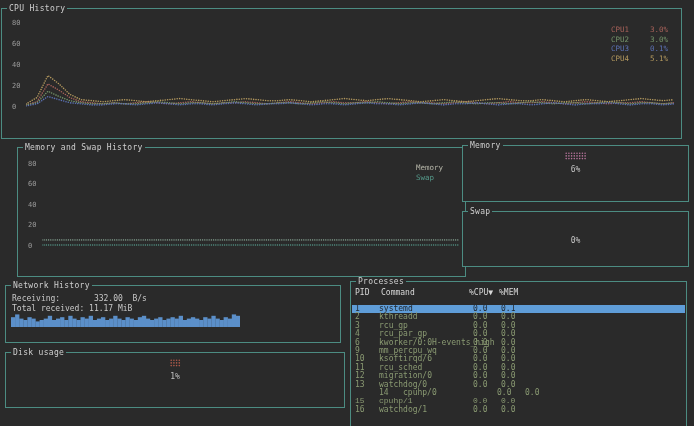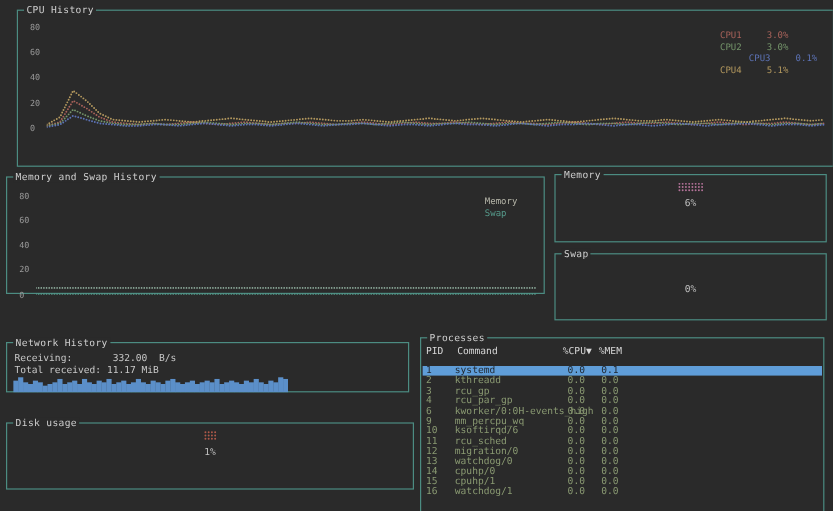--- a/index.html
+++ b/index.html
@@ -10,42 +10,42 @@
   }
   .panel{position:absolute;border:1px solid #4c8c82;background:#2a2a2a;box-sizing:border-box}
   .panel-title{
     position:absolute;top:-5px;left:5px;background:#2a2a2a;padding:0 2px;
     font-size:8px;line-height:9px;color:#cfcfcf;white-space:nowrap;letter-spacing:.3px
   }
   .ytick{position:absolute;left:10px;font-size:7px;line-height:8px;color:#9a9a9a}
   svg{position:absolute;display:block}
 
   
-  #cpu-panel{left:14px;top:8px;width:681px;height:131px}
+  #cpu-panel{left:1px;top:8px;width:681px;height:131px}
   #cpu-chart{left:24px;top:10px}
   #cpu-legend{position:absolute;right:8px;top:16px}
   .lgrow{height:9.5px;font-size:7.5px;line-height:9px;white-space:nowrap}
   .lgl{display:inline-block;width:34px}
   .lgv{display:inline-block;width:28px;text-align:center}
 
   
-  #ms-panel{left:5px;top:147px;width:449px;height:98px}
+  #ms-panel{left:17px;top:147px;width:449px;height:130px}
   #ms-chart{left:24px;top:12px}
   #ms-legend{position:absolute;left:398px;top:15px;font-size:7.5px;line-height:10px}
   #ms-legend div{white-space:nowrap}
 
   
   #memory-panel{left:462px;top:145px;width:227px;height:57px}
   #swap-panel{left:462px;top:211px;width:227px;height:56px}
   #disk-panel{left:5px;top:352px;width:340px;height:56px}
   .pct{position:absolute;left:0;right:0;text-align:center;font-size:8px;line-height:9px;color:#c2c2c2}
   .dotgrid{left:0;right:0;margin:0 auto}
 
   
-  #net-panel{left:5px;top:285px;width:336px;height:42px}
+  #net-panel{left:5px;top:285px;width:336px;height:58px}
   .netline{position:absolute;left:6px;font-size:8px;line-height:9px;color:#c8c8c8;white-space:pre}
   #net-l1{top:8px}
   #net-l2{top:18px}
   #net-spark{left:5px;top:27px}
   #net-l3{top:45px}
 
   
   #proc-panel{left:350px;top:281px;width:337px;height:153px}
   .phead{position:absolute;top:6px;font-size:8px;line-height:9px;color:#d8d8d8;white-space:nowrap}
   #ph-pid{left:4px}#ph-cmd{left:30px}#ph-cpu{left:118px}#ph-mem{left:148px}
@@ -1171,21 +1171,21 @@
       <circle cx="633.9" cy="81.4" r="0.8" fill="#b3985e"></circle>
       <circle cx="636.3" cy="81.6" r="0.8" fill="#b3985e"></circle>
       <circle cx="638.7" cy="81.5" r="0.8" fill="#b3985e"></circle>
       <circle cx="641.1" cy="81.3" r="0.8" fill="#b3985e"></circle>
       <circle cx="643.4" cy="81.1" r="0.8" fill="#b3985e"></circle>
       <circle cx="645.8" cy="80.9" r="0.8" fill="#b3985e"></circle>
     </svg>
   <div id="cpu-legend">
       <div class="lgrow" style="color: rgb(168, 98, 90);"><span class="lgl">CPU1</span><span class="lgv">3.0%</span></div>
       <div class="lgrow" style="color: rgb(116, 148, 106);"><span class="lgl">CPU2</span><span class="lgv">3.0%</span></div>
-      <div class="lgrow" style="color: rgb(92, 114, 181); margin-left: 24px;"><span class="lgl">CPU3</span><span class="lgv">0.1%</span></div>
+      <div class="lgrow" style="color: rgb(92, 114, 181);"><span class="lgl">CPU3</span><span class="lgv">0.1%</span></div>
       <div class="lgrow" style="color: rgb(179, 152, 94);"><span class="lgl">CPU4</span><span class="lgv">5.1%</span></div>
     </div>
 </div>
 
 <div class="panel" id="ms-panel">
   <span class="panel-title">Memory and Swap History</span>
   <div id="ms-ticks">
       <span class="ytick" style="top: 12px;">80</span>
       <span class="ytick" style="top: 32px;">60</span>
       <span class="ytick" style="top: 53px;">40</span>
@@ -1759,27 +1759,27 @@
         <span class="pc-cmd">migration/0</span>
         <span class="pc-cpu">0.0</span>
         <span class="pc-mem">0.0</span>
       </div>
       <div class="prow" style="top: 75.6px;">
         <span class="pc-pid">13</span>
         <span class="pc-cmd">watchdog/0</span>
         <span class="pc-cpu">0.0</span>
         <span class="pc-mem">0.0</span>
       </div>
-      <div class="prow" style="top: 84px;">
+      <div class="prow" style="top: 84px; margin-left: 24px;">
         <span class="pc-pid">14</span>
         <span class="pc-cmd">cpuhp/0</span>
         <span class="pc-cpu">0.0</span>
         <span class="pc-mem">0.0</span>
       </div>
-      <div class="prow" style="top: 92.4px;">
+      <div class="prow" style="top: 92.4px; font-family: Liberation Mono, monospace;">
         <span class="pc-pid">15</span>
         <span class="pc-cmd">cpuhp/1</span>
         <span class="pc-cpu">0.0</span>
         <span class="pc-mem">0.0</span>
       </div>
       <div class="prow" style="top: 100.8px;">
         <span class="pc-pid">16</span>
         <span class="pc-cmd">watchdog/1</span>
         <span class="pc-cpu">0.0</span>
         <span class="pc-mem">0.0</span>

